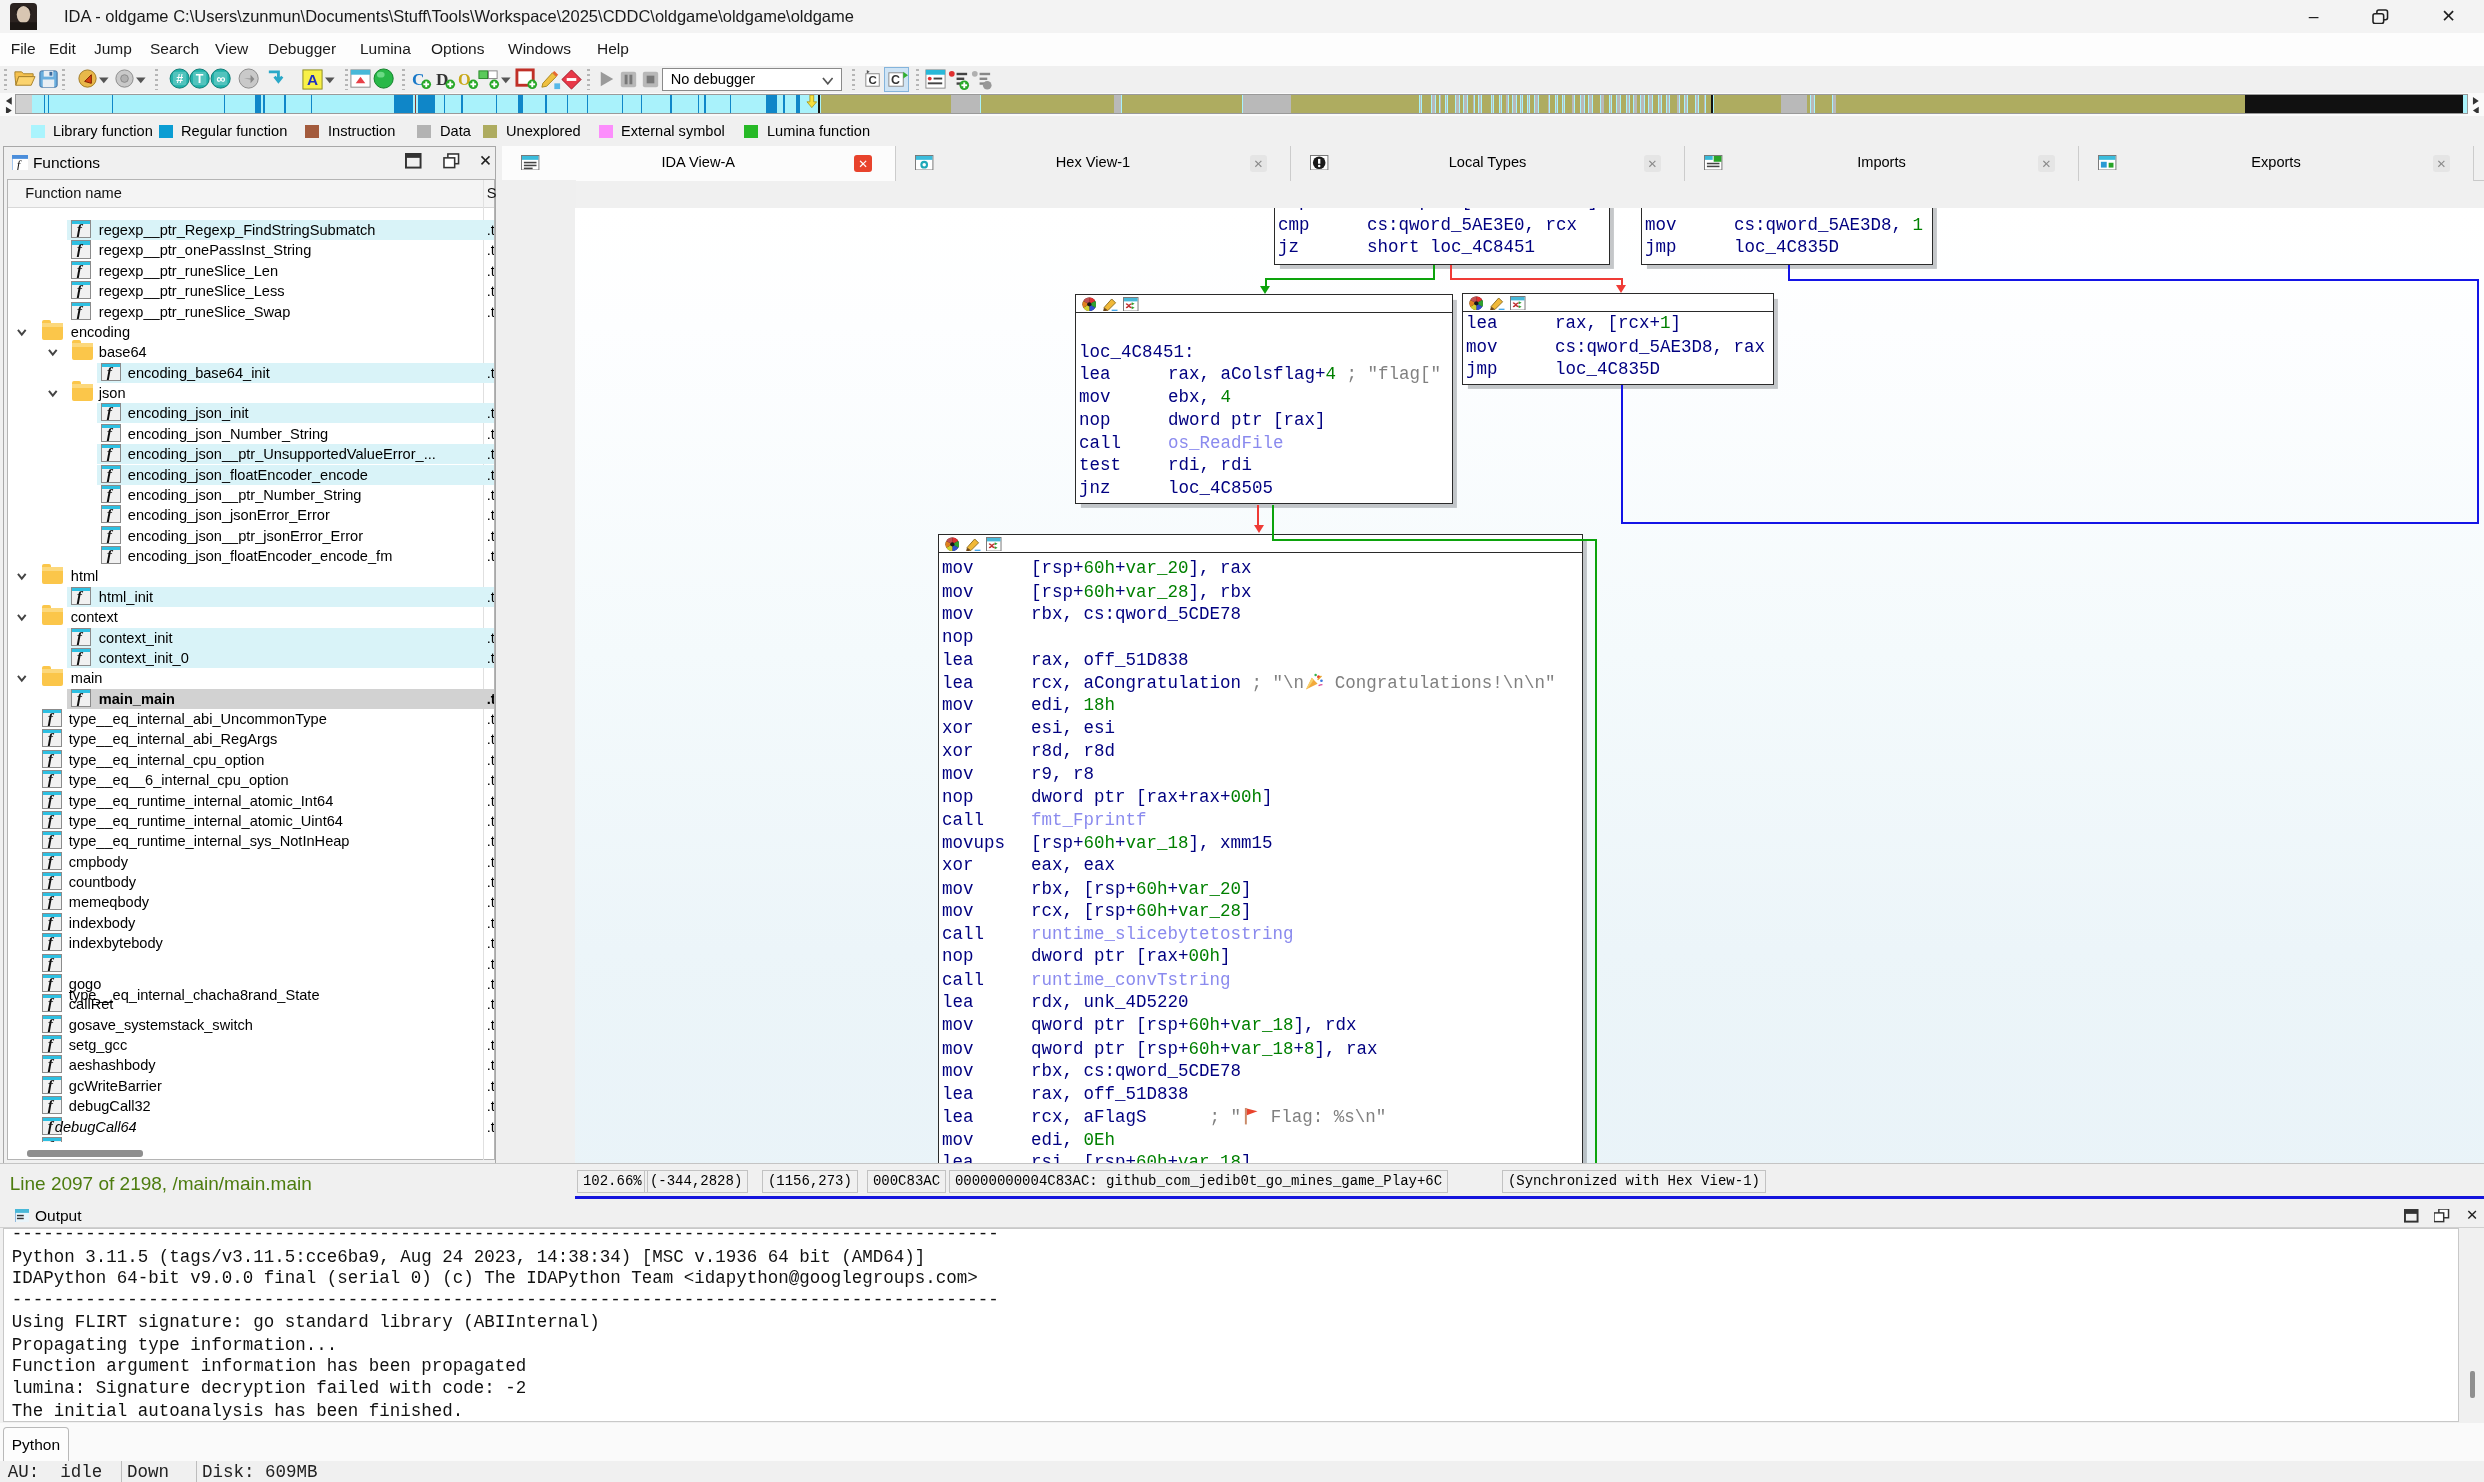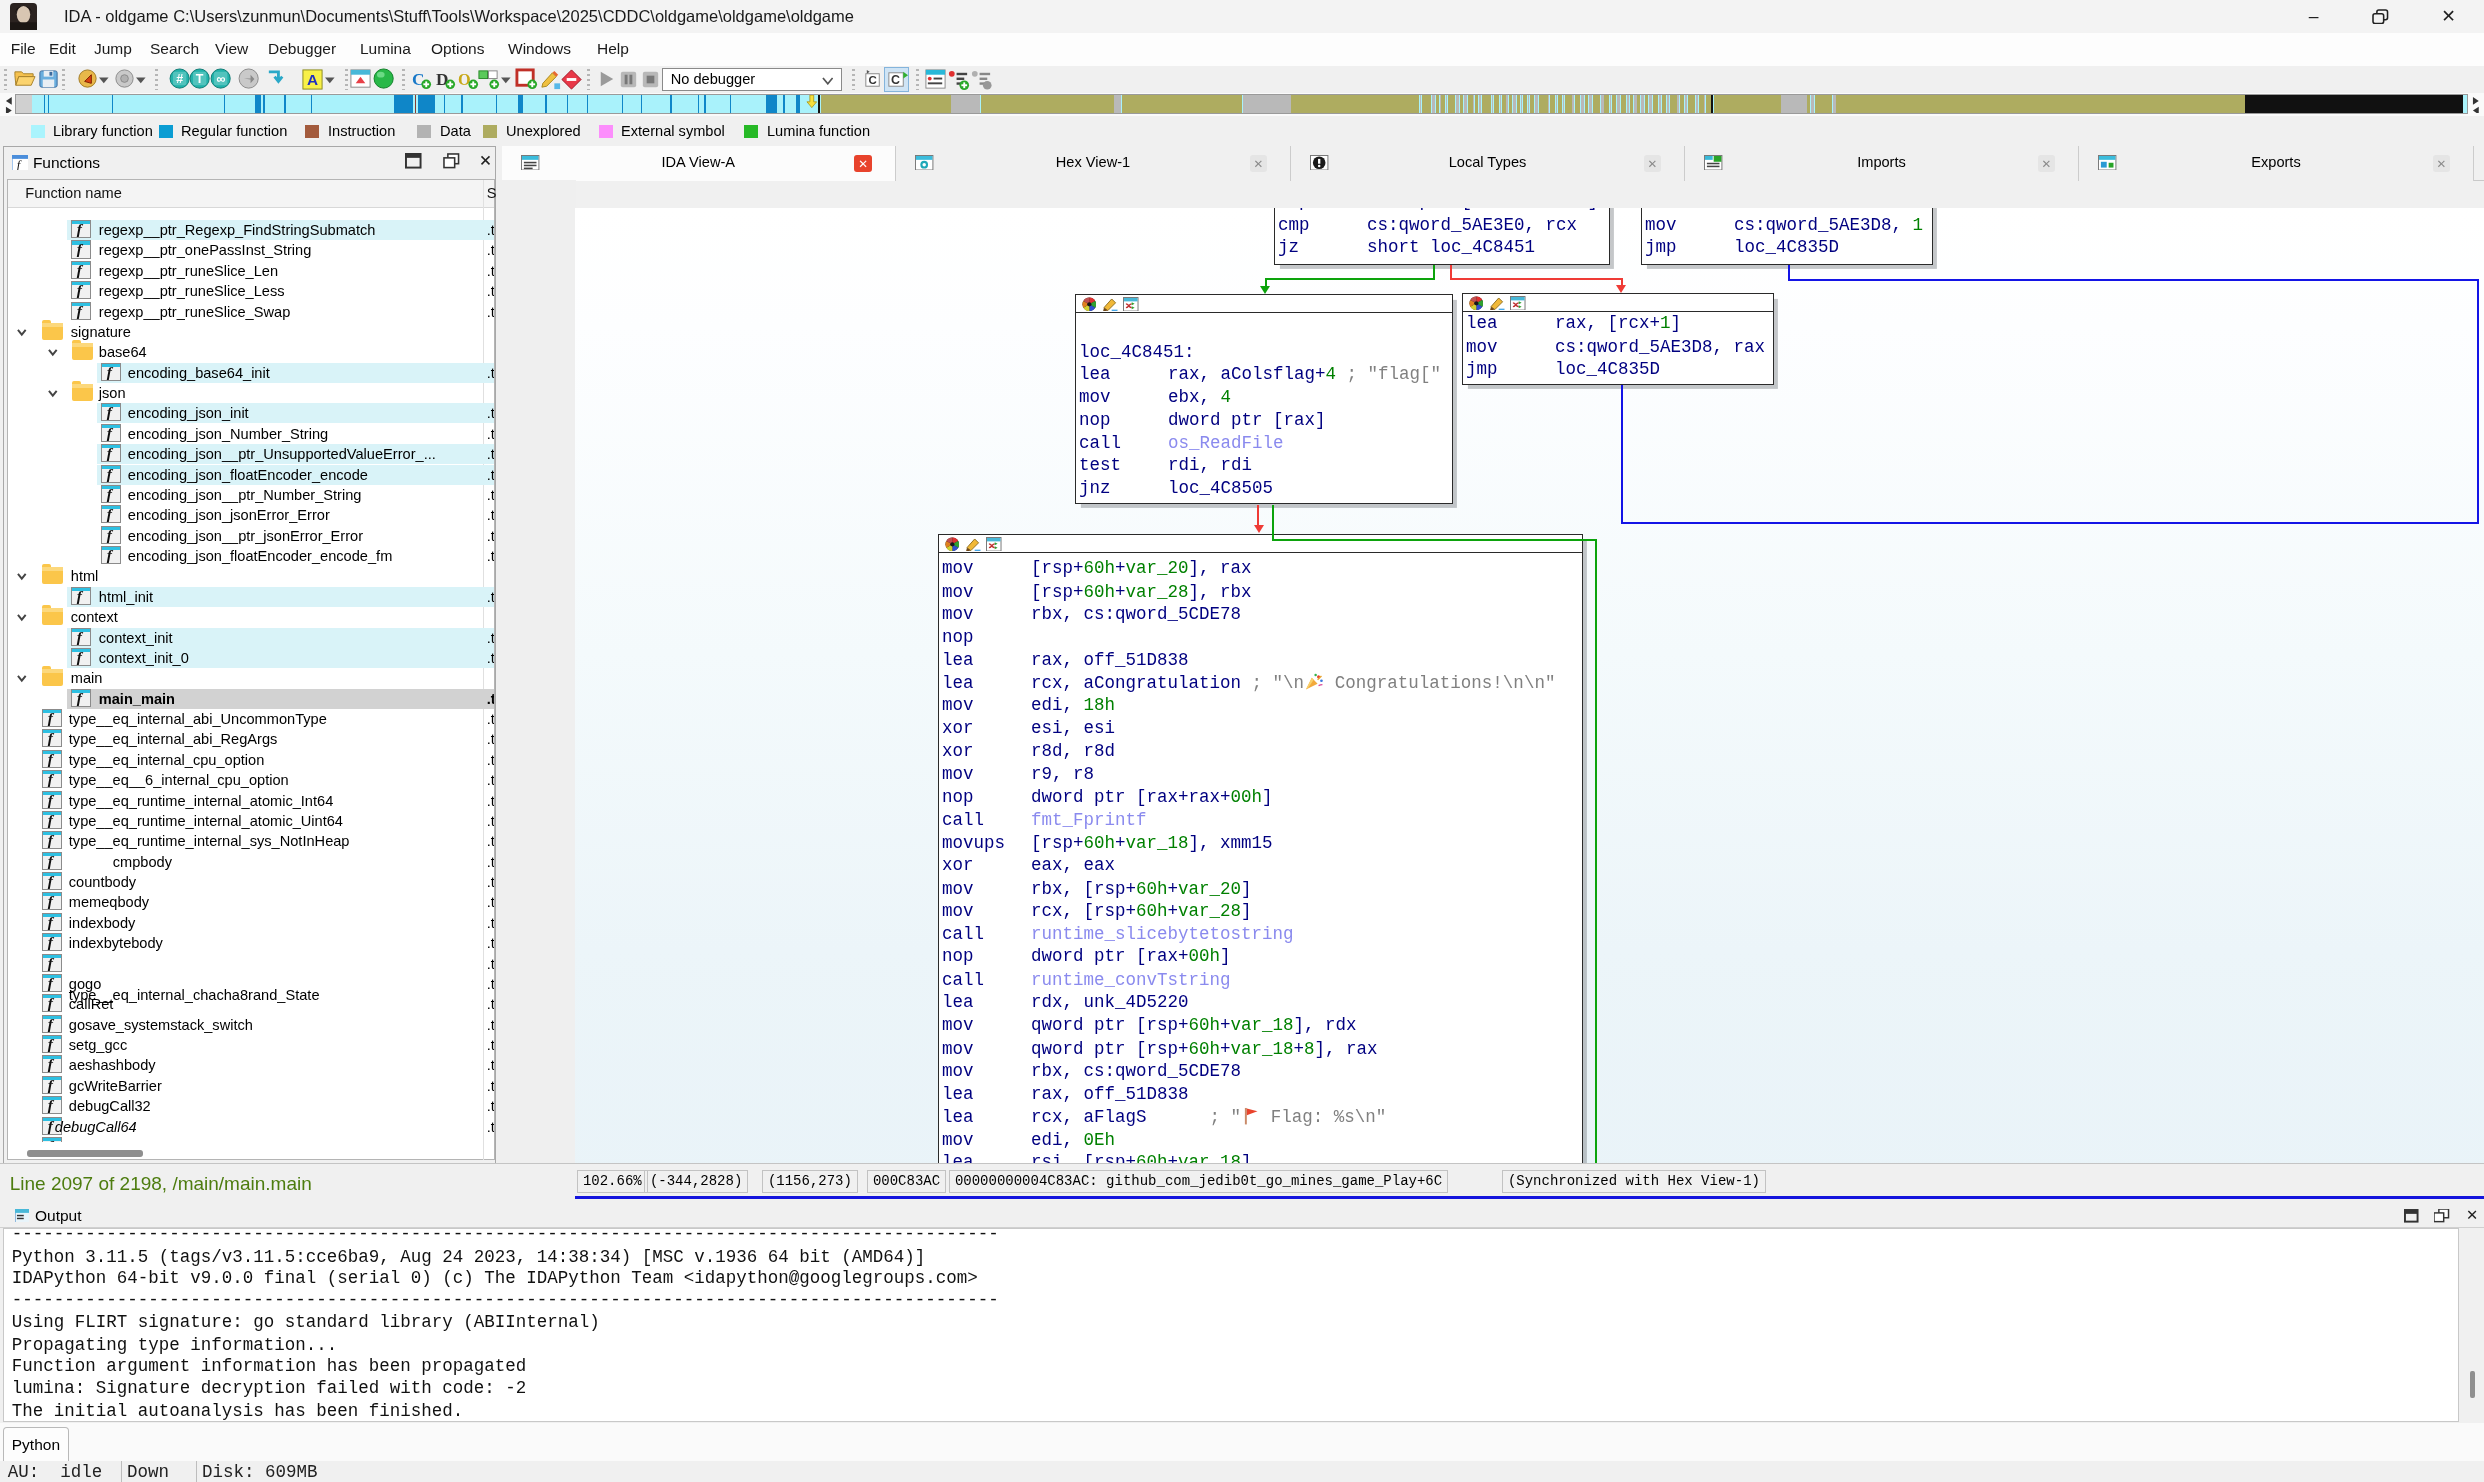--- a/index.html
+++ b/index.html
@@ -472,21 +472,21 @@
           <span class="nm" style="left:91px;">regexp__ptr_runeSlice_Swap</span>
           <span class="seg">.t</span>
         </div>
 <div class="row" style="top:102px">
           <span class="chev" style="left:8.7px">
             <svg width="11.6" height="11.6" viewBox="0 0 12 12">
               <path d="M2 4 L6 9 L10 4" fill="none" stroke="#444" stroke-width="2"></path>
             </svg>
           </span>
           <span class="fold" style="left:34px"></span>
-          <span class="nm" style="left:63px">signature</span>
+          <span class="nm" style="left:63px">encoding</span>
         </div>
 <div class="row" style="top:122px">
           <span class="chev" style="left:39px">
             <svg width="11.6" height="11.6" viewBox="0 0 12 12">
               <path d="M2 4 L6 9 L10 4" fill="none" stroke="#444" stroke-width="2"></path>
             </svg>
           </span>
           <span class="fold" style="left:64px"></span>
           <span class="nm" style="left:91px">base64</span>
         </div>
@@ -629,21 +629,21 @@
           <span class="nm" style="left:61px;">type__eq_runtime_internal_atomic_Uint64</span>
           <span class="seg">.t</span>
         </div>
 <div class="row" style="top:611px">
           <span class="fi" style="left:34px"></span>
           <span class="nm" style="left:61px;">type__eq_runtime_internal_sys_NotInHeap</span>
           <span class="seg">.t</span>
         </div>
 <div class="row" style="top:632px">
           <span class="fi" style="left:34px"></span>
-          <span class="nm" style="left:61px;margin-left:44px;">cmpbody</span>
+          <span class="nm" style="left:61px;">cmpbody</span>
           <span class="seg">.t</span>
         </div>
 <div class="row" style="top:652px">
           <span class="fi" style="left:34px"></span>
           <span class="nm" style="left:61px;">countbody</span>
           <span class="seg">.t</span>
         </div>
 <div class="row" style="top:672px">
           <span class="fi" style="left:34px"></span>
           <span class="nm" style="left:61px;">memeqbody</span>

